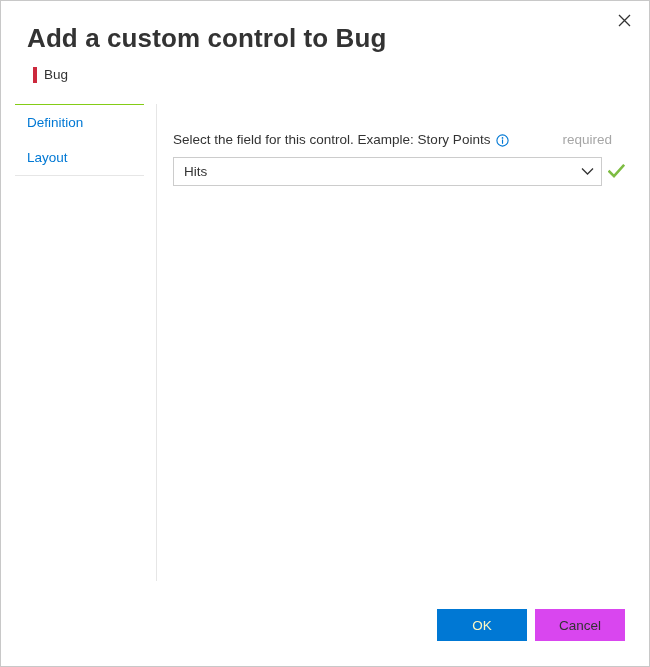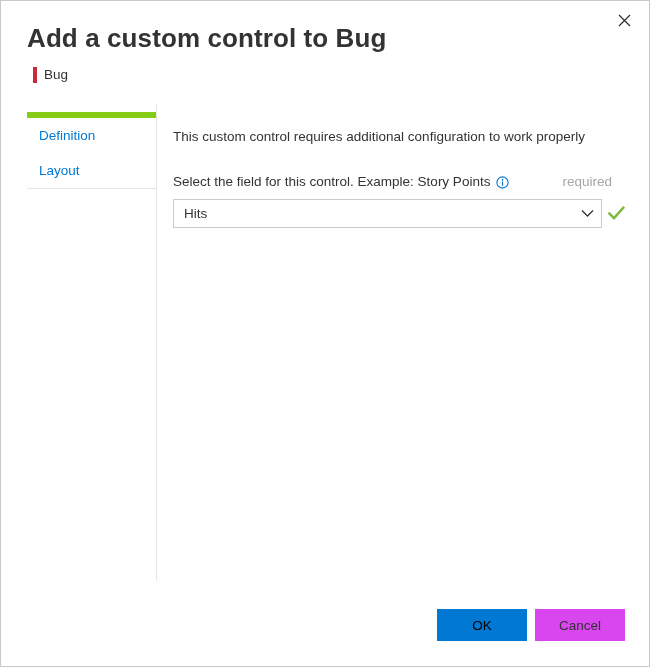--- a/index.html
+++ b/index.html
@@ -74,26 +74,25 @@
 
   
   .dialog-body {
     position: relative;
     margin-top: 19px;
     height: 477px;
   }
 
   .sidebar {
     position: absolute;
-    left: 26px;
+    left: 14px;
     top: 0;
     width: 129px;
-    border-top: 6px solid #84cc16;
-    box-sizing: border-box;
-    margin-top: 8px;
+    border-top: 1px solid #84cc16;
+    box-sizing: border-box;
   }
   .sidebar-list {
     list-style: none;
     margin: 0;
     padding: 0;
     border-bottom: 1px solid #e6e6e6;
   }
   .sidebar-item {
     height: 35px;
     display: flex;
@@ -223,21 +222,21 @@
     height: 32px;
     min-width: 90px;
     font-size: 13.5px;
     border: none;
     cursor: pointer;
     font-family: "Liberation Sans", "DejaVu Sans", sans-serif;
     padding: 0 12px;
   }
   .btn-primary {
     background: #0078d4;
-    color: #000000;
+    color: #fef9c3;
   }
   .btn-secondary {
     background: #d946ef;
     color: #333333;
     margin-left: 8px;
   }
 </style>
 </head>
 <body>
 
@@ -270,21 +269,20 @@
         </li>
         <li class="sidebar-item">
           <span>Layout</span>
         </li>
       </ul>
     </div>
 
     <div class="v-divider"></div>
 
     <div class="content">
-      <p class="content-intro">This custom control requires additional configuration to work properly</p>
 
       <div class="field-block">
         <div class="field-label-row">
           <span class="field-label">Select the field for this control. Example: Story Points</span>
           <span class="info-icon">
             <svg width="13" height="13" viewBox="0 0 13 13" aria-hidden="true">
               <circle cx="6.5" cy="6.5" r="5.6" fill="none" stroke="#0078d4" stroke-width="1.1"></circle>
               <circle cx="6.5" cy="3.9" r="0.85" fill="#0078d4"></circle>
               <rect x="5.95" y="5.5" width="1.15" height="4.3" fill="#0078d4"></rect>
             </svg>

